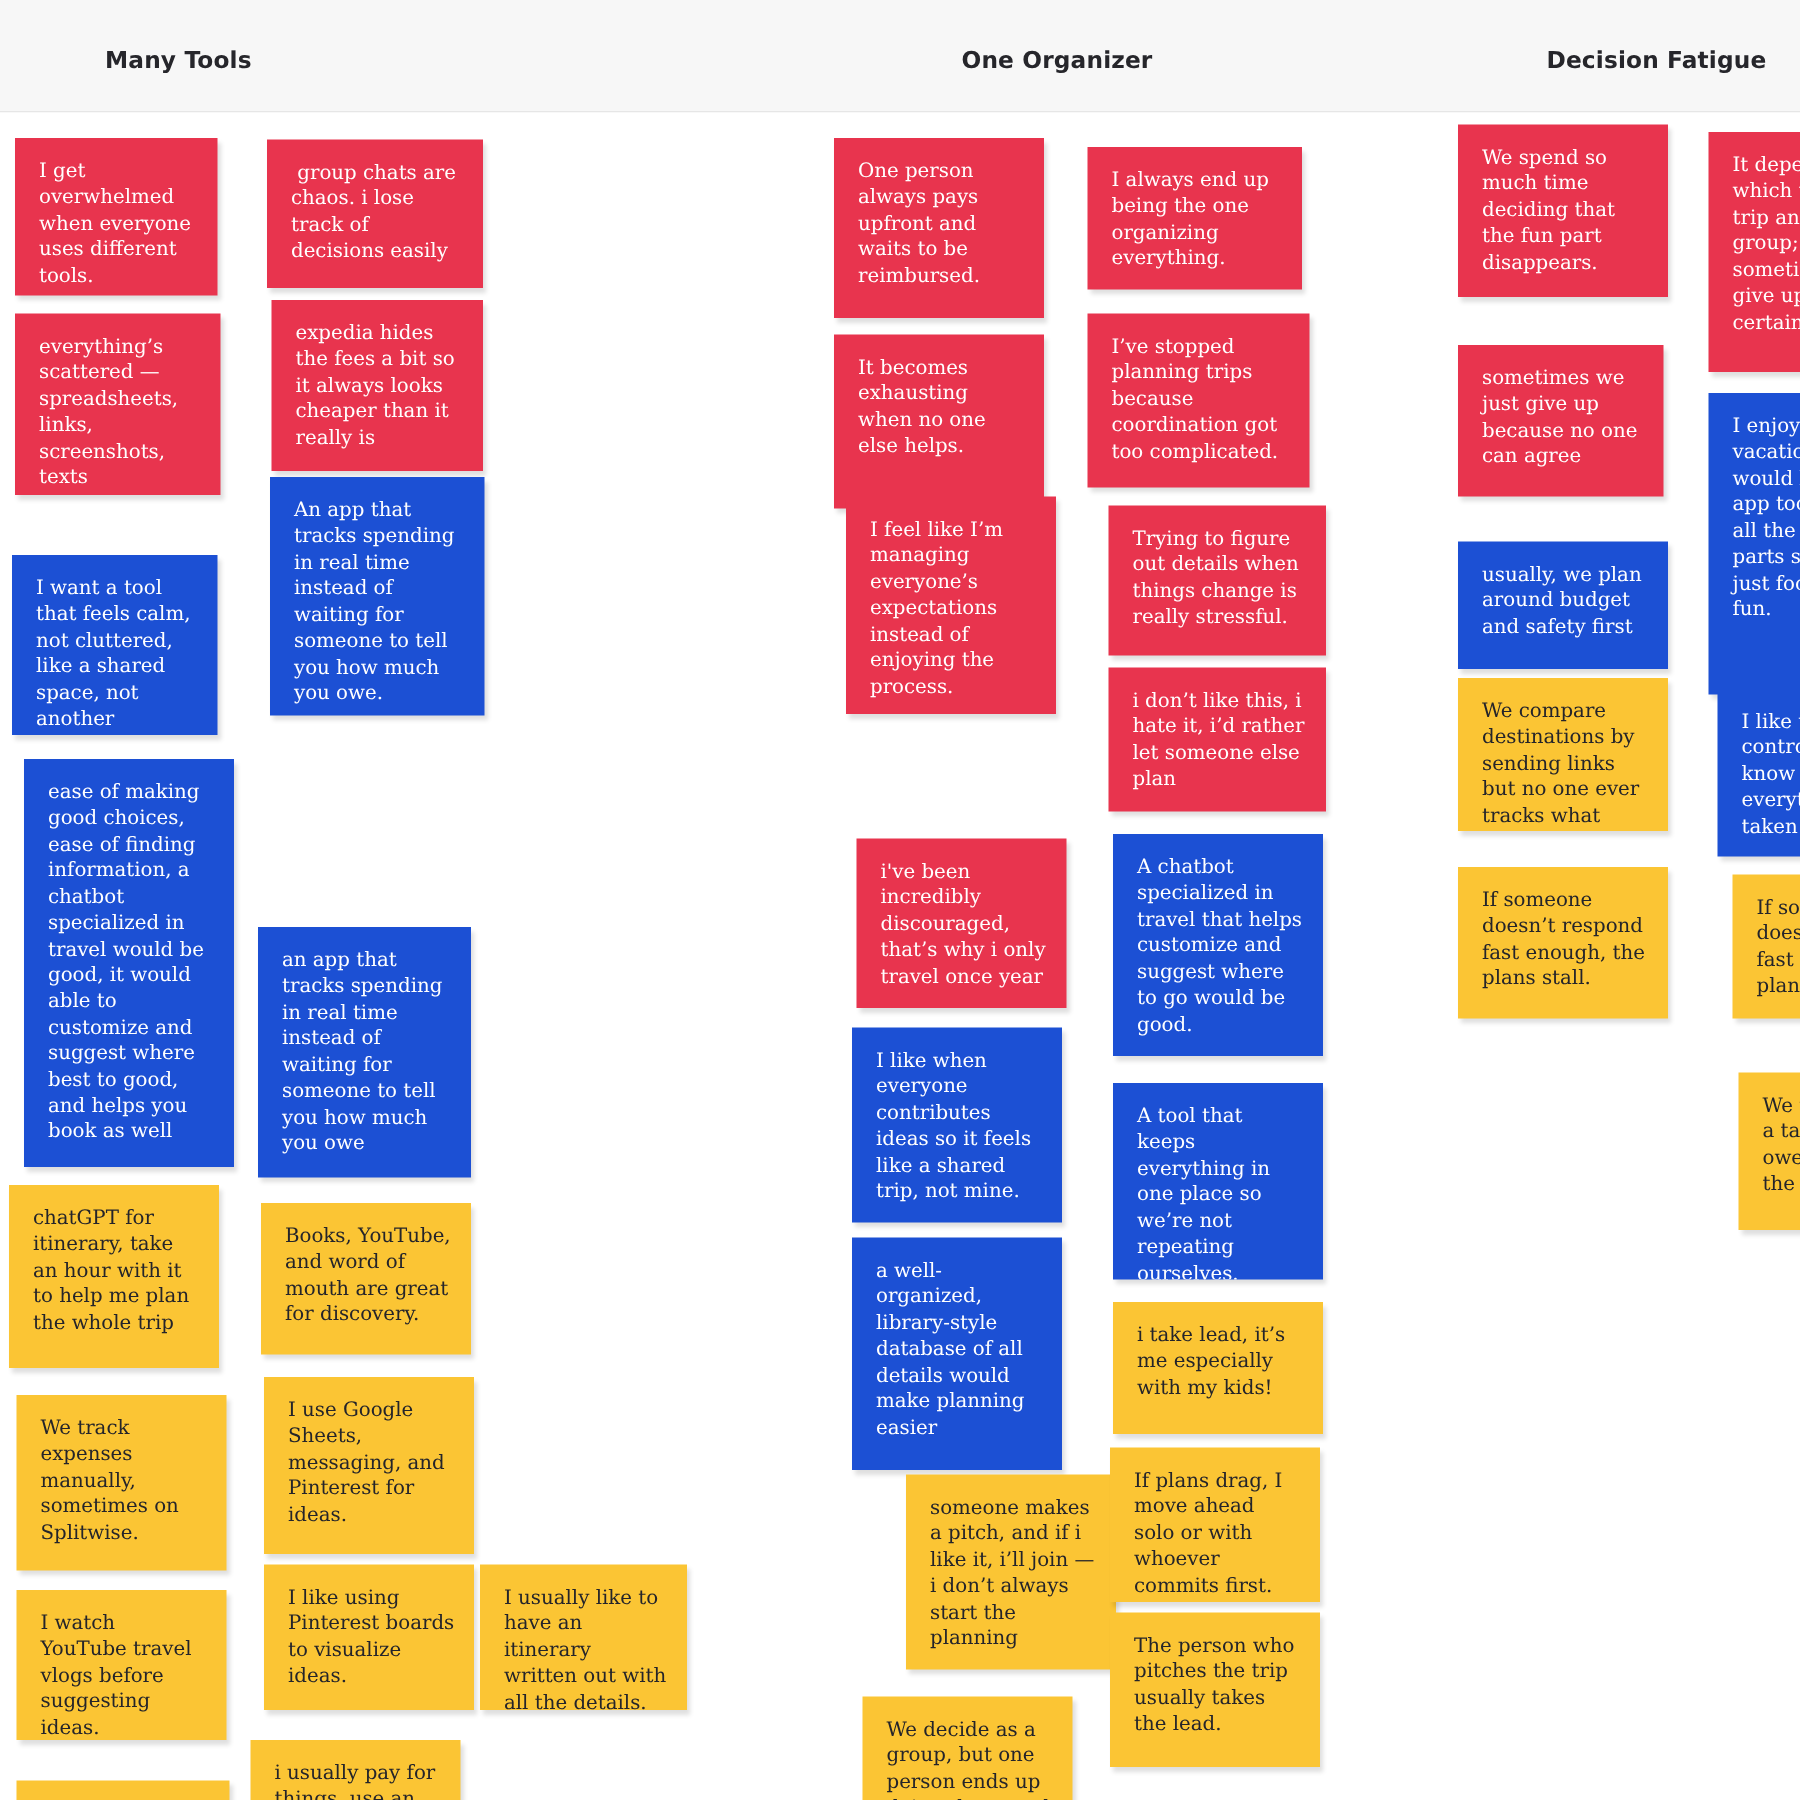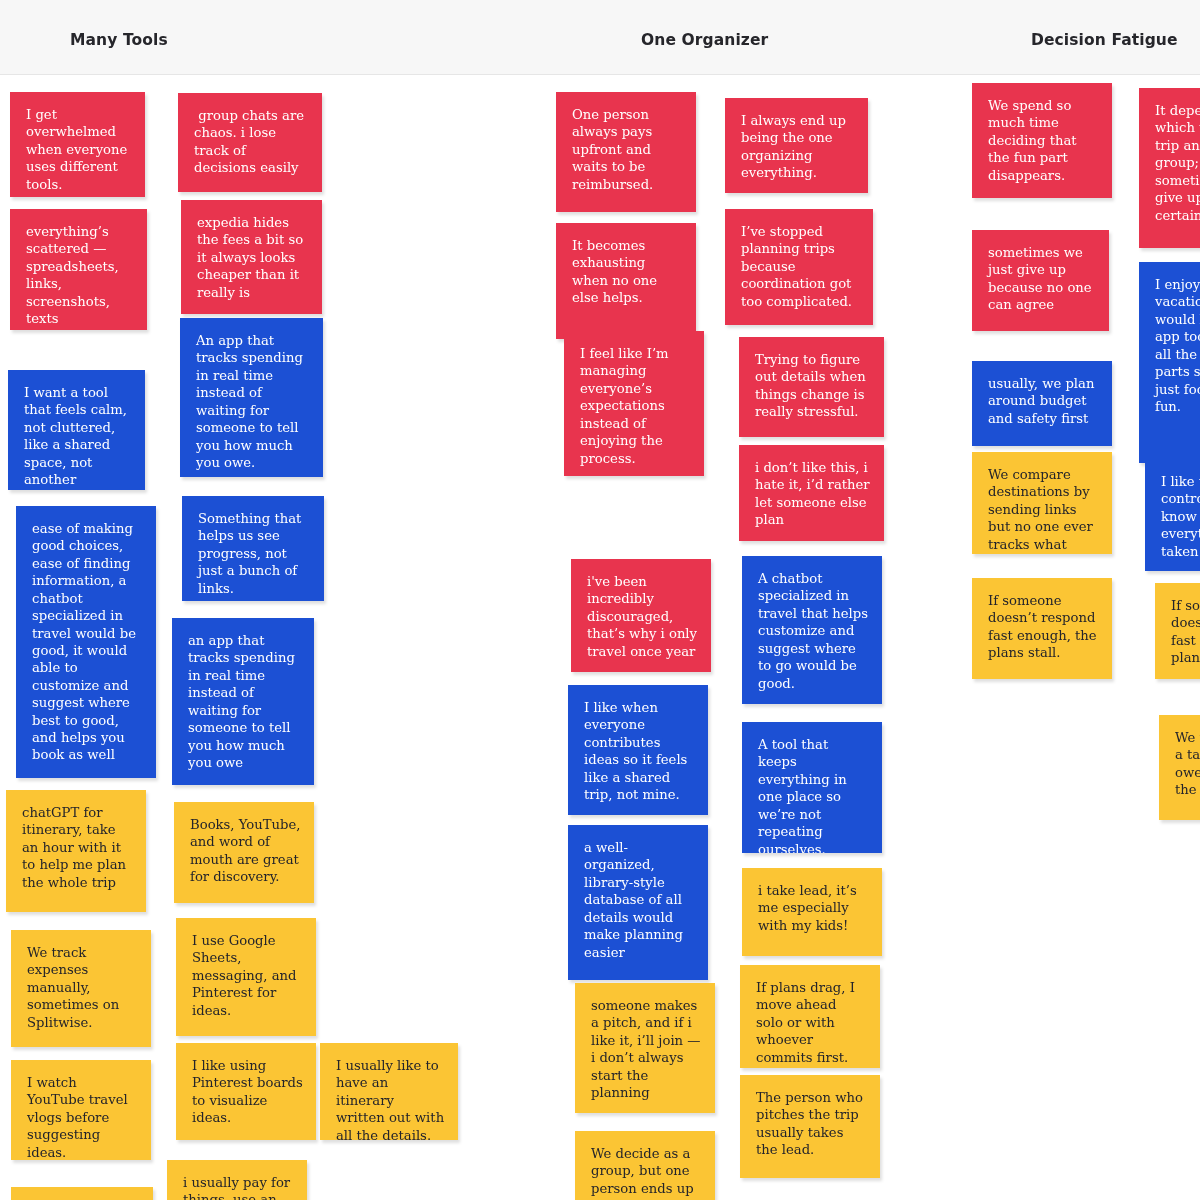--- a/index.html
+++ b/index.html
@@ -99,23 +99,20 @@
     <div class="note yellow" style="left: 11px; top: 1112px; width: 142px; height: 100px;"></div>
     <div class="note red" style="left: 178px; top: 18px; width: 144px; height: 99px;">
       <span class="note-text"> group chats are chaos. i lose track of decisions easily</span>
     </div>
     <div class="note red" style="left: 181px; top: 125px; width: 141px; height: 114px;">
       <span class="note-text">expedia hides the fees a bit so it always looks cheaper than it really is</span>
     </div>
     <div class="note blue" style="left: 180px; top: 243px; width: 143px; height: 159px;">
       <span class="note-text">An app that tracks spending in real time instead of waiting for someone to tell you how much you owe.</span>
     </div>
-    <div class="note blue" style="left: 182px; top: 421px; width: 142px; height: 105px;">
-      <span class="note-text">Something that helps us see progress, not just a bunch of links.</span>
-    </div>
     <div class="note blue" style="left: 172px; top: 543px; width: 142px; height: 167px;">
       <span class="note-text">an app that tracks spending in real time instead of waiting for someone to tell you how much you owe</span>
     </div>
     <div class="note yellow" style="left: 174px; top: 727px; width: 140px; height: 101px;">
       <span class="note-text">Books, YouTube, and word of mouth are great for discovery.</span>
     </div>
     <div class="note yellow" style="left: 176px; top: 843px; width: 140px; height: 118px;">
       <span class="note-text">I use Google Sheets, messaging, and Pinterest for ideas.</span>
     </div>
     <div class="note yellow" style="left: 176px; top: 968px; width: 140px; height: 97px;">
@@ -138,21 +135,21 @@
     </div>
     <div class="note red" style="left: 571px; top: 484px; width: 140px; height: 113px;">
       <span class="note-text">i've been incredibly discouraged, that’s why i only travel once year</span>
     </div>
     <div class="note blue" style="left: 568px; top: 610px; width: 140px; height: 130px;">
       <span class="note-text">I like when everyone contributes ideas so it feels like a shared trip, not mine.</span>
     </div>
     <div class="note blue" style="left: 568px; top: 750px; width: 140px; height: 155px;">
       <span class="note-text">a well-organized, library-style database of all details would make planning easier</span>
     </div>
-    <div class="note yellow" style="left: 575px; top: 908px; width: 140px; height: 130px;">
+    <div class="note yellow" style="left: 604px; top: 908px; width: 140px; height: 130px;">
       <span class="note-text">someone makes a pitch, and if i like it, i’ll join — i don’t always start the planning</span>
     </div>
     <div class="note yellow" style="left: 575px; top: 1056px; width: 140px; height: 115px;">
       <span class="note-text">We decide as a group, but one person ends up doing the actual bookings.</span>
     </div>
     <div class="note red" style="left: 725px; top: 23px; width: 143px; height: 95px;">
       <span class="note-text">I always end up being the one organizing everything.</span>
     </div>
     <div class="note red" style="left: 725px; top: 134px; width: 148px; height: 116px;">
       <span class="note-text">I’ve stopped planning trips because coordination got too complicated.</span>

